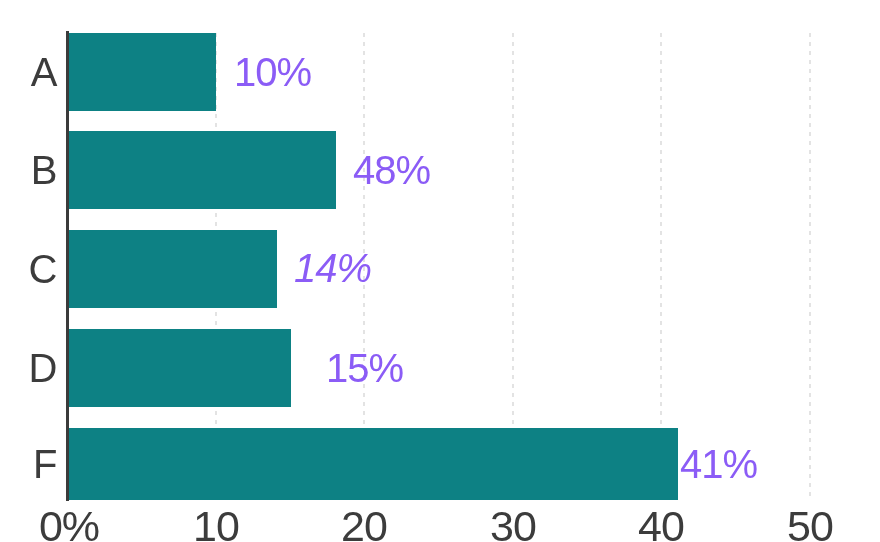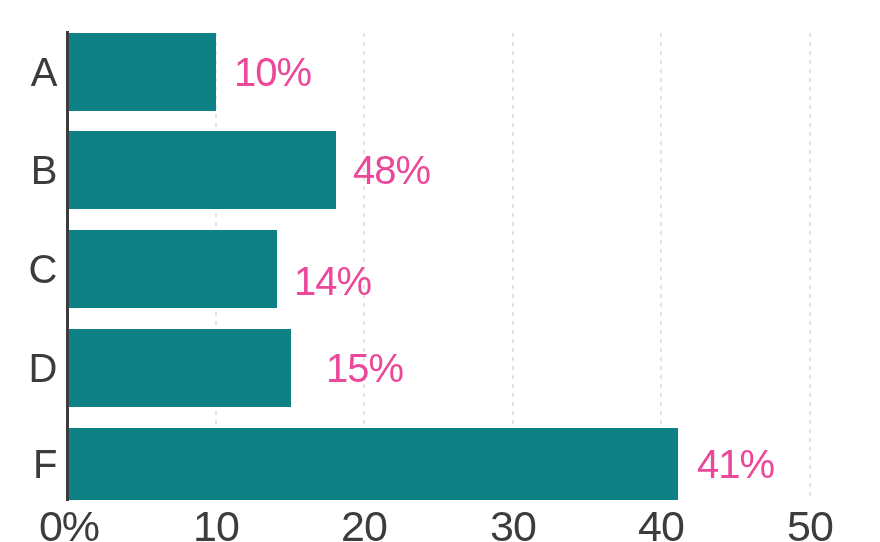--- a/index.html
+++ b/index.html
@@ -72,21 +72,21 @@
     font-size: 40px;
     font-family: "Liberation Sans", sans-serif;
     font-stretch: condensed;
     line-height: 1;
     letter-spacing: -0.5px;
   }
 
   
   .value-label {
     position: absolute;
-    color: #ec4899;
+    color: #8b5cf6;
     font-size: 40px;
     font-family: "Liberation Sans", sans-serif;
     font-stretch: condensed;
     line-height: 1;
     letter-spacing: -1px;
     white-space: nowrap;
   }
 
   
   .xtick-label {
@@ -119,29 +119,29 @@
     <div class="bar" style="top:33px;  height:78px;  width:147px;"></div>
     <div class="cat-label" style="top:52px;">A</div>
     <div class="value-label" style="left:234px; top:52px;">10%</div>
 
     <div class="bar" style="top:131px; height:78px;  width:267px;"></div>
     <div class="cat-label" style="top:150px;">B</div>
     <div class="value-label" style="left:353px; top:150px;">48%</div>
 
     <div class="bar" style="top:230px; height:78px;  width:208px;"></div>
     <div class="cat-label" style="top:249px;">C</div>
-    <div class="value-label" style="left:294px; top:261px;">14%</div>
+    <div class="value-label" style="left:294px; top:248px;font-style:italic;">14%</div>
 
     <div class="bar" style="top:329px; height:78px;  width:222px;"></div>
     <div class="cat-label" style="top:348px;">D</div>
     <div class="value-label" style="left:308px; top:348px;margin-left:18px;">15%</div>
 
     <div class="bar" style="top:428px; height:72px;  width:609px;"></div>
     <div class="cat-label" style="top:444px;">F</div>
-    <div class="value-label" style="left:697px; top:444px;">41%</div>
+    <div class="value-label" style="left:680px; top:444px;">41%</div>
 
     <div class="xtick-label" style="left:69px;">0%</div>
     <div class="xtick-label" style="left:216px;">10</div>
     <div class="xtick-label" style="left:364px;">20</div>
     <div class="xtick-label" style="left:513px;">30</div>
     <div class="xtick-label" style="left:661px;">40</div>
     <div class="xtick-label" style="left:810px;">50</div>
 
   </div>
 </div>

